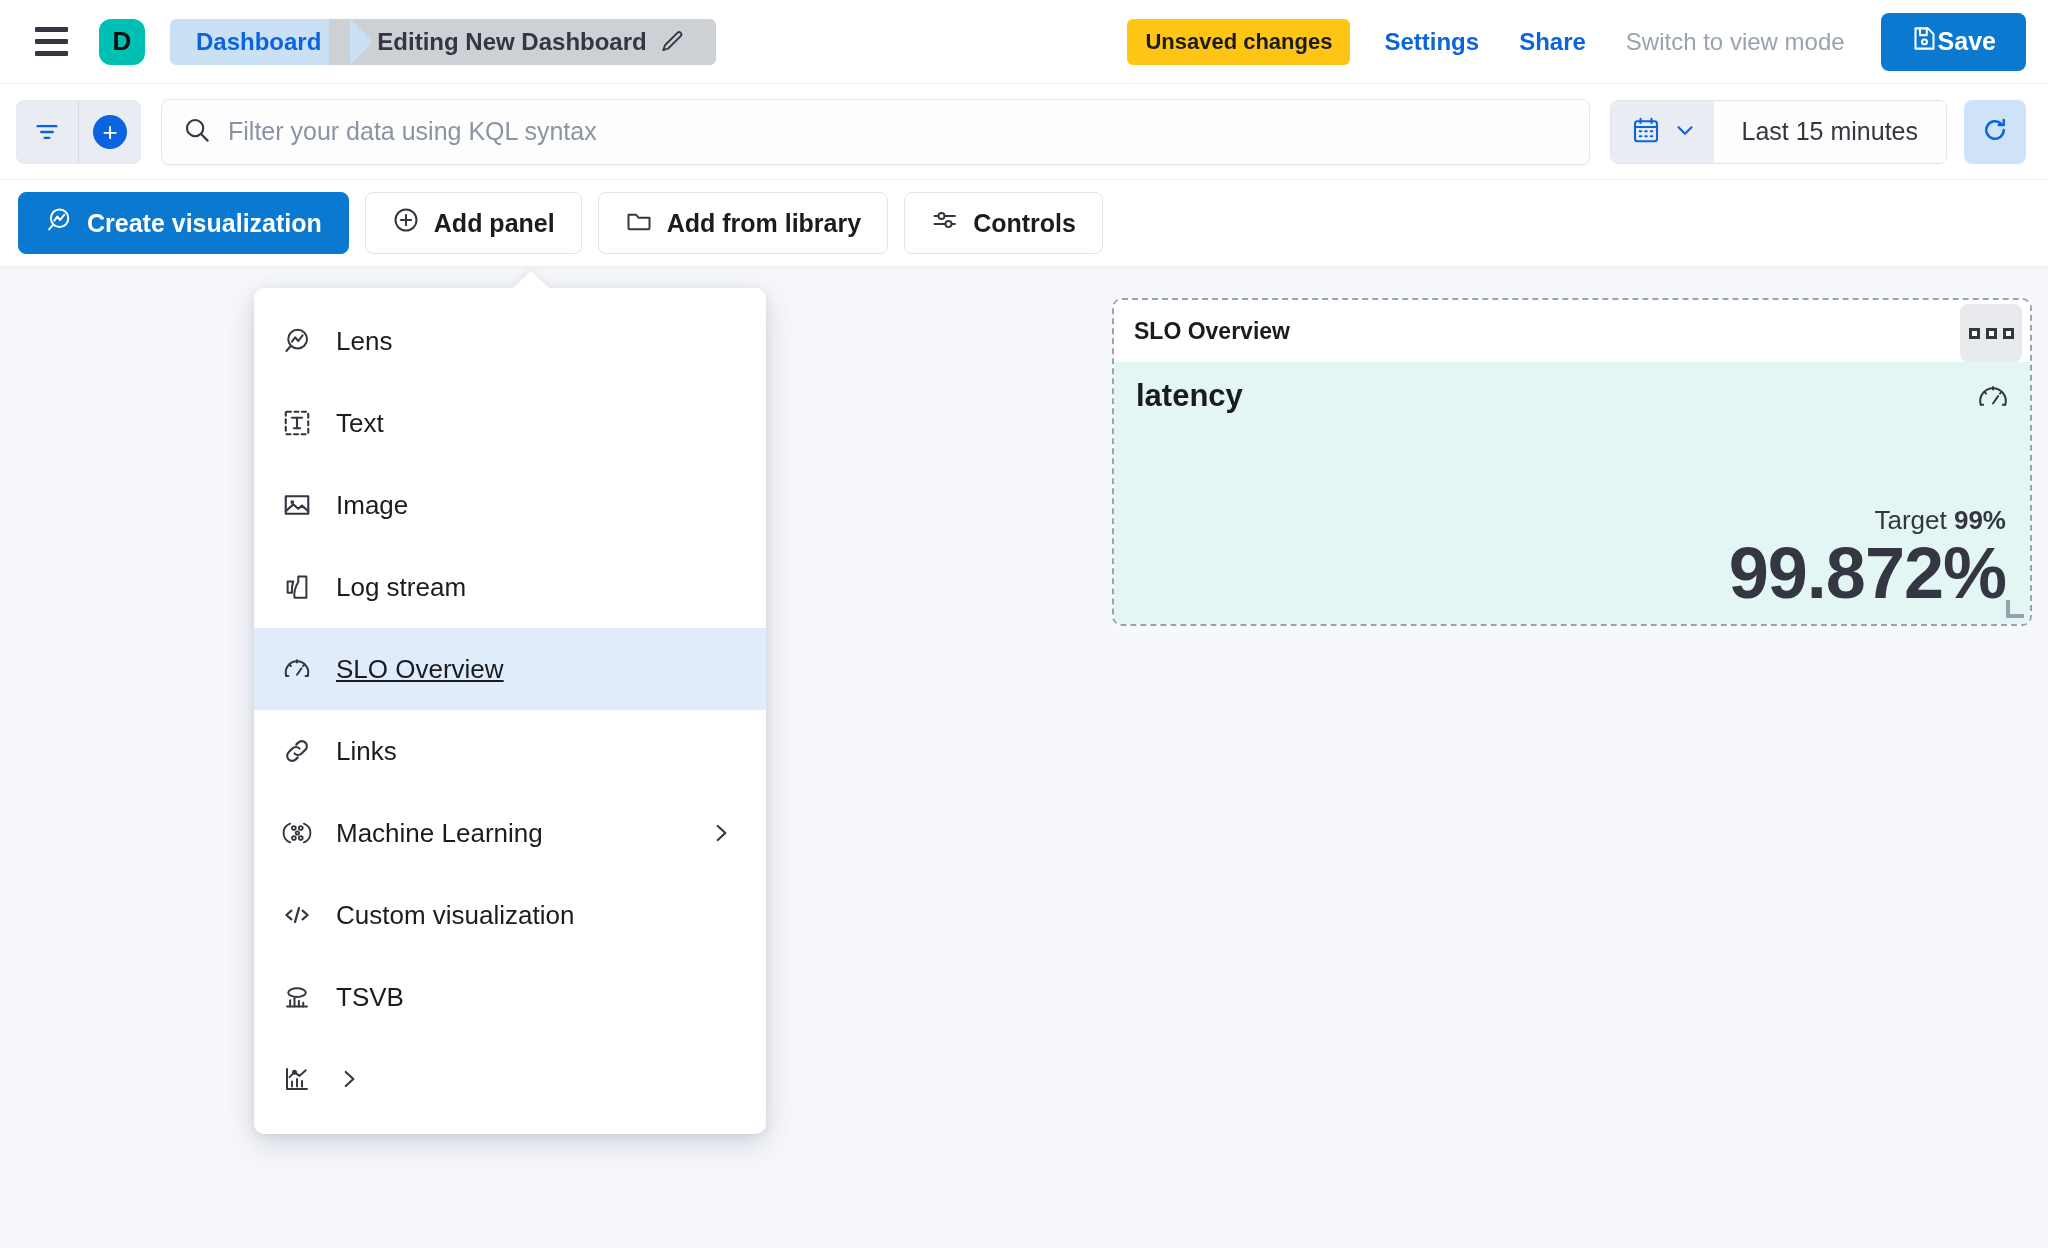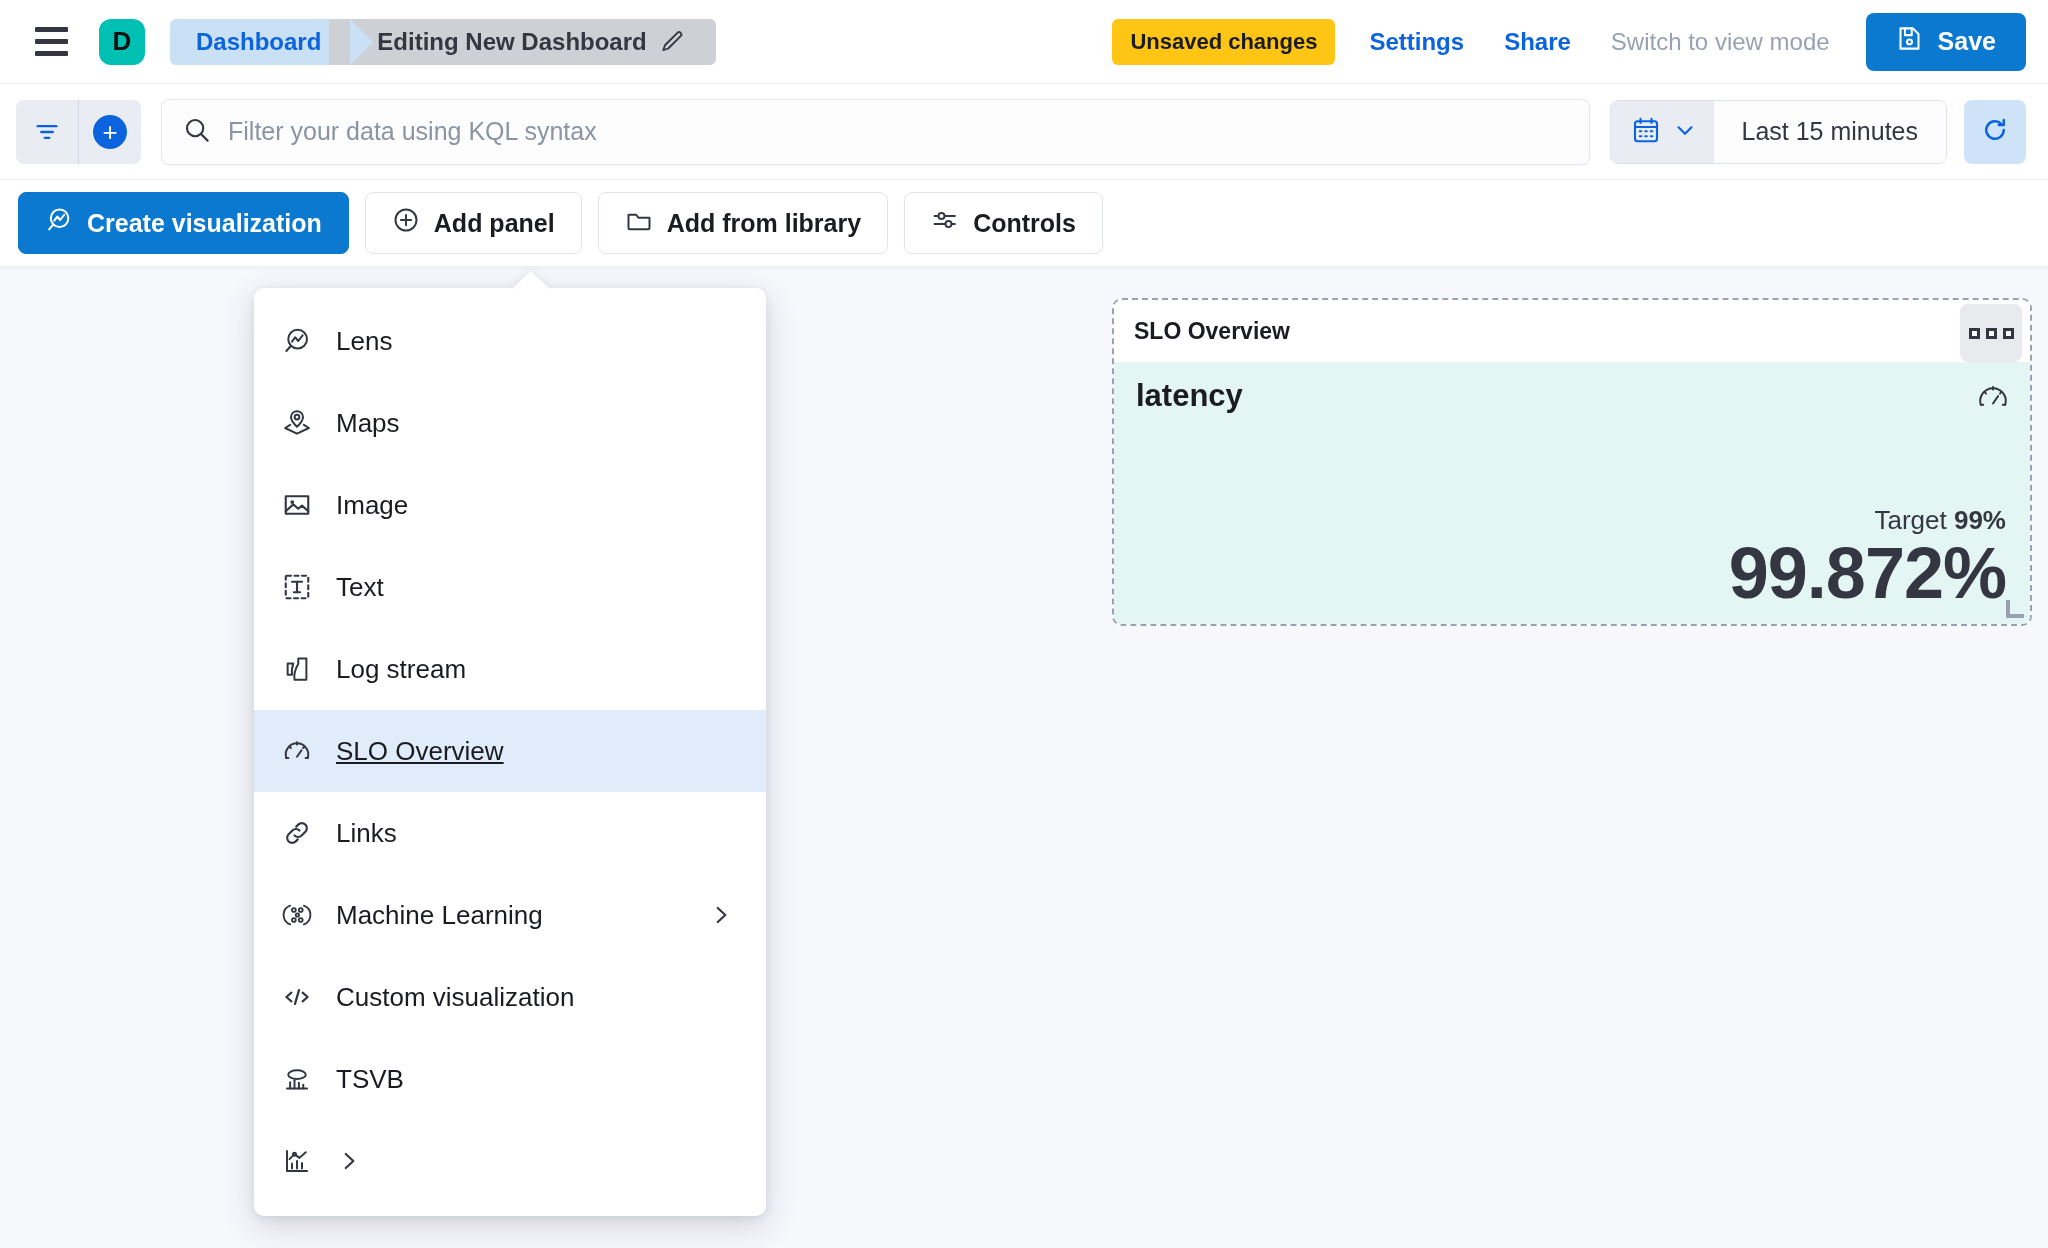--- a/index.html
+++ b/index.html
@@ -78,21 +78,21 @@
   }
   .hlink {
     font-size: 24px; font-weight: 700; color: #0b64dd;
     margin-right: 40px; cursor: pointer; white-space: nowrap;
   }
   .hlink.muted { color: #98a2b3; font-weight: 400; margin-right: 36px; }
   .btn-save {
     background: #0b79d0; color: #fff;
     font-size: 25px; font-weight: 700;
     height: 58px; border-radius: 8px; border: none;
-    display: flex; align-items: center; gap: 15px;
+    display: flex; align-items: center; 
     padding: 0 30px; cursor: pointer;
     font-family: "Liberation Sans", sans-serif;
   }
 
   
   .querybar {
     height: 96px; background: #ffffff;
     display: flex; align-items: center;
     padding: 0 22px 0 16px; gap: 0;
     border-bottom: 1px solid #eceff4;
@@ -420,52 +420,42 @@
         <span class="mi-icon">
           <svg width="30" height="30" viewBox="0 0 24 24" fill="none" stroke="#343741" stroke-width="1.6" stroke-linecap="round" stroke-linejoin="round">
             <circle cx="12.5" cy="10.5" r="7.5"></circle>
             <polyline points="8,12.5 10.5,9 13,12 16.5,7.5"></polyline>
             <line x1="7.2" y1="15.8" x2="3.5" y2="20"></line>
           </svg>
         </span>
         <span class="mi-label">Lens</span>
       </div>
 
-      <div class="menu-item">
-        <span class="mi-icon">
-          <svg width="30" height="30" viewBox="0 0 24 24" fill="none" stroke="#343741" stroke-width="1.6" stroke-linecap="round" stroke-linejoin="round">
-            <path d="M12 2.5c2.7 0 4.8 2.1 4.8 4.7 0 3.3-4.8 7.8-4.8 7.8s-4.8-4.5-4.8-7.8C7.2 4.6 9.3 2.5 12 2.5z"></path>
-            <circle cx="12" cy="7.2" r="1.9"></circle>
-            <polyline points="6.5,13.5 2.5,16 12,20.5 21.5,16 17.5,13.5"></polyline>
-          </svg>
-        </span>
-        <span class="mi-label">Maps</span>
-      </div>
-
-      <div class="menu-item">
-        <span class="mi-icon">
-          <svg width="30" height="30" viewBox="0 0 24 24" fill="none" stroke="#343741" stroke-width="1.7" stroke-linecap="round" stroke-linejoin="round">
-            <rect x="3" y="5" width="18" height="14"></rect>
-            <circle cx="8.2" cy="9.6" r="1.5" fill="#343741" stroke="none"></circle>
-            <polyline points="3,17 9,11.5 13,15 16,12.5 21,17"></polyline>
-          </svg>
-        </span>
-        <span class="mi-label">Image</span>
-      </div>
 
       <div class="menu-item">
         <span class="mi-icon">
           <svg width="30" height="30" viewBox="0 0 24 24" fill="none" stroke="#343741" stroke-width="1.7" stroke-linecap="round">
             <rect x="3" y="3" width="18" height="18" rx="1" stroke-dasharray="3.2 2.8"></rect>
             <line x1="8" y1="7.8" x2="16" y2="7.8"></line>
             <line x1="12" y1="7.8" x2="12" y2="16.2"></line>
             <line x1="9.5" y1="16.2" x2="14.5" y2="16.2"></line>
           </svg>
         </span>
         <span class="mi-label">Text</span>
+      </div>
+
+      <div class="menu-item">
+        <span class="mi-icon">
+          <svg width="30" height="30" viewBox="0 0 24 24" fill="none" stroke="#343741" stroke-width="1.7" stroke-linecap="round" stroke-linejoin="round">
+            <rect x="3" y="5" width="18" height="14"></rect>
+            <circle cx="8.2" cy="9.6" r="1.5" fill="#343741" stroke="none"></circle>
+            <polyline points="3,17 9,11.5 13,15 16,12.5 21,17"></polyline>
+          </svg>
+        </span>
+        <span class="mi-label">Image</span>
       </div>
 
       <div class="menu-item">
         <span class="mi-icon">
           <svg width="30" height="30" viewBox="0 0 24 24" fill="none" stroke="#343741" stroke-width="1.6" stroke-linecap="round" stroke-linejoin="round">
             <path d="M13 3.5h6.5v17H10c-.5-4 .2-8 3-12.5z"></path>
             <path d="M9 7.5H4.5v9H8c-.4-2.6 0-5.5 1-9z"></path>
           </svg>
         </span>
         <span class="mi-label">Log stream</span>

